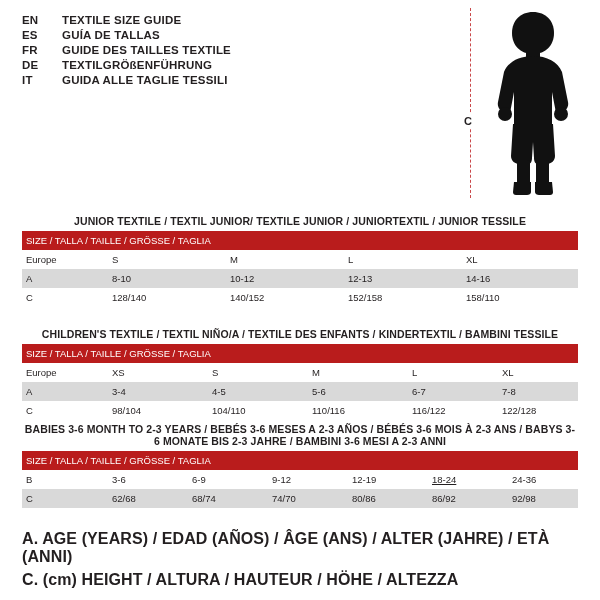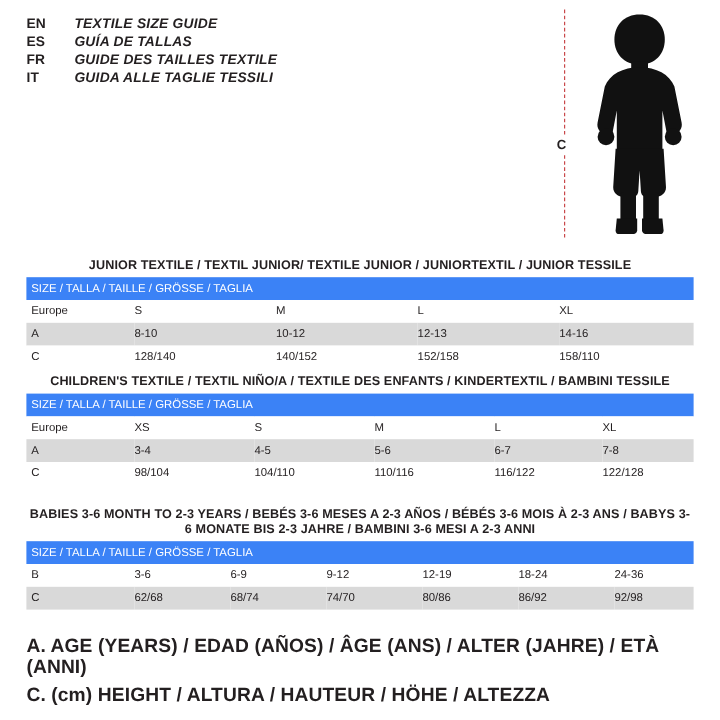--- a/index.html
+++ b/index.html
@@ -35,21 +35,20 @@
   .hdr-lang {
     width: 40px;
     font-size: 11.5px;
     font-weight: bold;
     letter-spacing: .2px;
   }
   .hdr-text {
     font-size: 11.5px;
     font-weight: bold;
     letter-spacing: .2px;
-    font-style: italic;
   }
 
   
   .figure-wrap {
     position: absolute;
     left: 455px;
     top: 8px;
     width: 130px;
     height: 190px;
   }
@@ -94,21 +93,21 @@
     border-collapse: collapse;
     width: 100%;
     font-size: 9.5px;
   }
   table.size-table td {
     padding: 2px 0 2px 0;
     height: 15px;
     vertical-align: middle;
   }
   .hdr-band td {
-    background: #3b82f6;
+    background: #b91c1c;
     color: #ffffff;
     font-weight: normal;
     font-size: 9.5px;
     margin-left: 45px;
   }
   .row-shade td {
     background: #d9d9d9;
   }
   .row-plain td {
     background: #ffffff;
@@ -144,20 +143,24 @@
       <div class="hdr-lang">EN</div>
       <div class="hdr-text">TEXTILE SIZE GUIDE</div>
     </div>
     <div class="hdr-row">
       <div class="hdr-lang">ES</div>
       <div class="hdr-text">GUÍA DE TALLAS</div>
     </div>
     <div class="hdr-row">
       <div class="hdr-lang">FR</div>
       <div class="hdr-text">GUIDE DES TAILLES TEXTILE</div>
+    </div>
+    <div class="hdr-row">
+      <div class="hdr-lang">DE</div>
+      <div class="hdr-text">TEXTILGRÖßENFÜHRUNG</div>
     </div>
     <div class="hdr-row">
       <div class="hdr-lang">IT</div>
       <div class="hdr-text">GUIDA ALLE TAGLIE TESSILI</div>
     </div>
   </div>
 
   <div class="figure-wrap">
     <div class="dash-line"></div>
     <div class="c-label">C</div>
@@ -209,21 +212,21 @@
         <td class="cell-label">C</td>
         <td>128/140</td>
         <td>140/152</td>
         <td>152/158</td>
         <td>158/110</td>
       </tr>
     </tbody>
       </table>
   </div>
 
-  <div class="section" style="top:312px;">
+  <div class="section" style="top:328px;">
     <div class="sec-title">CHILDREN'S TEXTILE / TEXTIL NIÑO/A / TEXTILE DES ENFANTS / KINDERTEXTIL / BAMBINI TESSILE</div>
     <table class="size-table">
       <tbody>
           <tr class="hdr-band">
         <td class="band-label" colspan="6">SIZE / TALLA / TAILLE / GRÖSSE / TAGLIA</td>
       </tr>
       <tr class="row-plain">
         <td class="cell-label" style="width:86px;">Europe</td>
         <td style="width:100px;">XS</td>
         <td style="width:100px;">S</td>
@@ -257,21 +260,21 @@
       <tbody>
           <tr class="hdr-band">
         <td class="band-label" colspan="7">SIZE / TALLA / TAILLE / GRÖSSE / TAGLIA</td>
       </tr>
       <tr class="row-plain">
         <td class="cell-label" style="width:86px;">B</td>
         <td style="width:80px;margin-left:31px;">3-6</td>
         <td style="width:80px;">6-9</td>
         <td style="width:80px;">9-12</td>
         <td style="width:80px;">12-19</td>
-        <td style="width:80px;">18-24</td>
+        <td style="width:80px;text-decoration:underline;">18-24</td>
         <td>24-36</td>
       </tr>
       <tr class="row-shade">
         <td class="cell-label">C</td>
         <td>62/68</td>
         <td>68/74</td>
         <td>74/70</td>
         <td>80/86</td>
         <td>86/92</td>
         <td>92/98</td>

